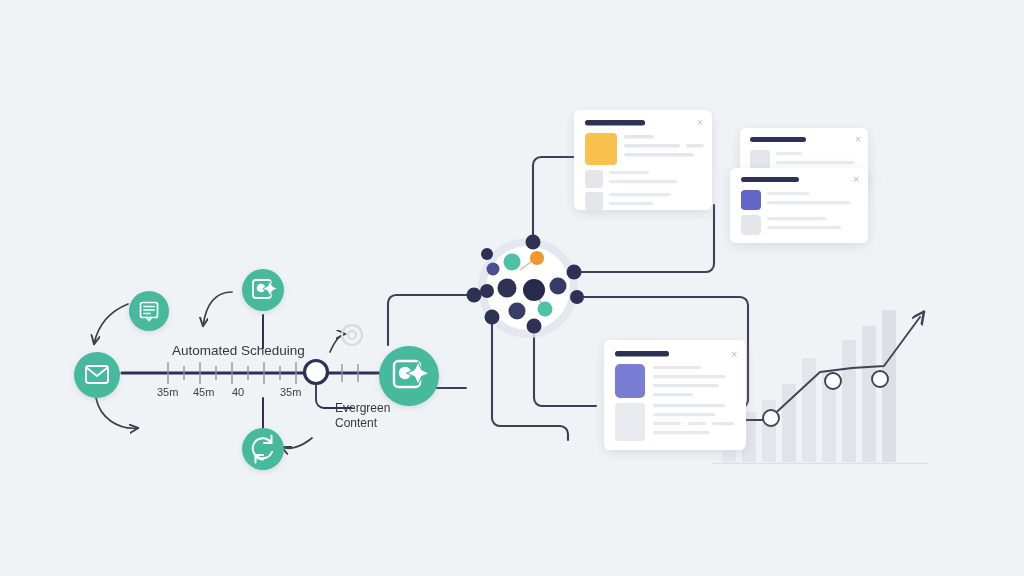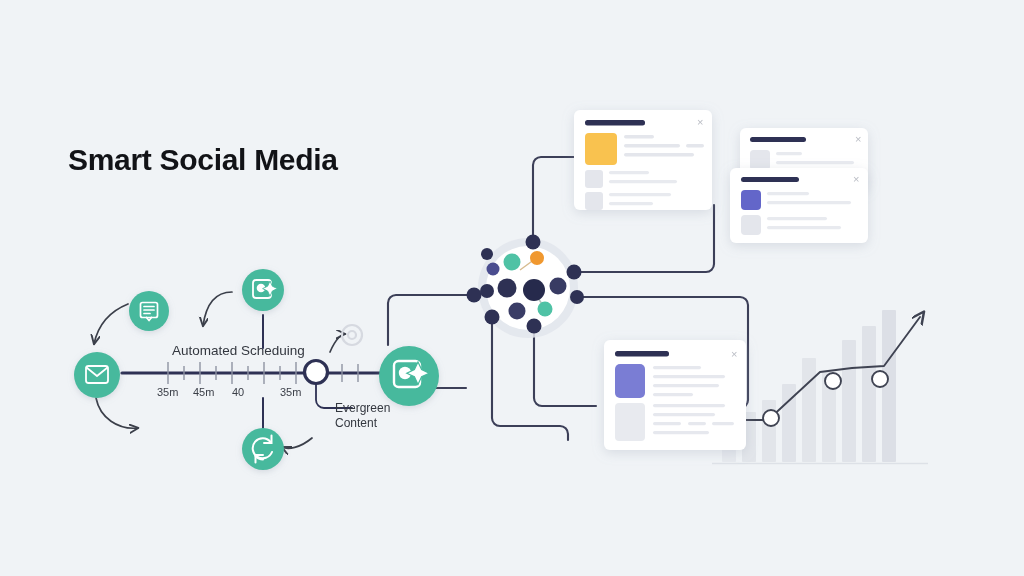--- a/index.html
+++ b/index.html
@@ -29,21 +29,20 @@
   .lbl-tick{font-size:11px;fill:#3a3e47;}
   .lbl-ever{font-size:12px;fill:#33373f;}
   .card-x{font-family:"Liberation Sans", sans-serif;font-size:11px;fill:#b9bcc4;}
 </style>
 </head>
 <body style="background: rgb(240, 243, 246);">
 
 <div id="stage">
 
   <div id="title">
-    <span class="line">Smart Social Media</span>
   </div>
 
   <svg id="art" viewBox="0 0 1024 576">
     <defs>
       <marker id="arrowSm" markerWidth="7" markerHeight="7" refX="5.2" refY="2.6" orient="auto">
         <path d="M0,0 L5.4,2.6 L0,5.2" fill="none" stroke="#3b3f4a" stroke-width="1.1" stroke-linecap="round" stroke-linejoin="round"></path>
       </marker>
       <marker id="arrowBig" markerWidth="9" markerHeight="9" refX="3" refY="3.2" orient="auto">
         <path d="M0,0 L6.6,3.2 L0,6.4" fill="none" stroke="#3f4352" stroke-width="1.3" stroke-linecap="round" stroke-linejoin="round"></path>
       </marker>

